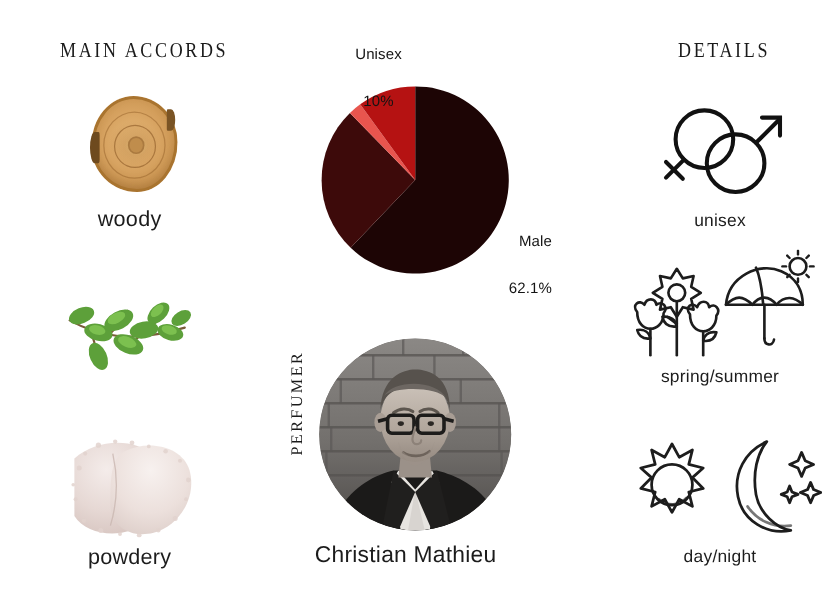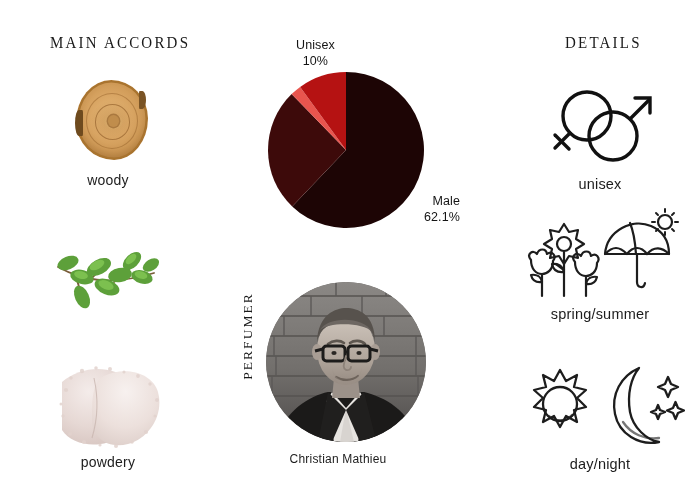--- a/index.html
+++ b/index.html
@@ -31,21 +31,21 @@
     width: 160px;
     left: 28px;
     text-align: center;
   }
   #accord-0 { top: 78px; }
   #accord-1 { top: 233px; }
   #accord-2 { top: 360px; }
   .accord-art { width: 160px; height: 90px; position: relative; }
   .accord-label {
     font-family: "Liberation Sans", sans-serif;
-    font-size: 14px;
+    font-size: 18px;
     color: #1c1c1c;
     margin-top: 4px;
     letter-spacing: .2px;
   }
 
   
   .woodslice {
     position: absolute; left: 48px; top: 2px;
     width: 72px; height: 80px;
     border-radius: 49% 51% 47% 53% / 52% 48% 52% 48%;
@@ -85,42 +85,42 @@
   #pie-wrap { position:absolute; left:160px; top:25px; width:340px; height:230px; }
   .pie-label {
     position:absolute;
     font-family:"Liberation Sans", sans-serif;
     font-size:12.5px;
     color:#141414;
     line-height:1.28;
     white-space:nowrap;
     letter-spacing:.1px;
   }
-  .pie-label .pct { display:block; }
+  .pie-label .pct { display:block;margin-top:23px; }
   #pl-unisex { left:136px; top:12px; text-align:center; }
   #pl-masc   { left:8px;  top:128px; text-align:center; }
   #pl-male   { left:264px; top:168px; text-align:right; }
 
   
   #perfumer { position:absolute; left:228px; top:282px; width:220px; height:205px; }
   #perfumer-kicker {
     position:absolute; left:-24px; top:46px;
     font-family:"Liberation Serif", serif;
     font-size:13.5px; letter-spacing:2px; color:#1a1a1a;
     transform: rotate(-90deg); transform-origin: center center;
     white-space:nowrap;
   }
   #perfumer-photo {
     position:absolute; left:38px; top:0px;
     width:160px; height:160px; border-radius:50%;
     overflow:hidden; background:#6d6a67;
   }
   #perfumer-name {
     position:absolute; left:0; top:170px; width:220px;
-    text-align:center; font-size:12px; color:#1c1c1c;
+    text-align:center; font-size:19px; color:#1c1c1c;
     font-family:"Liberation Sans", sans-serif; letter-spacing:.2px;
   }
 
   
   .detail {
     position:absolute; width:170px; left:515px; text-align:center;
   }
   #detail-0 { top:78px; }
   #detail-1 { top:208px; }
   #detail-2 { top:358px; }

